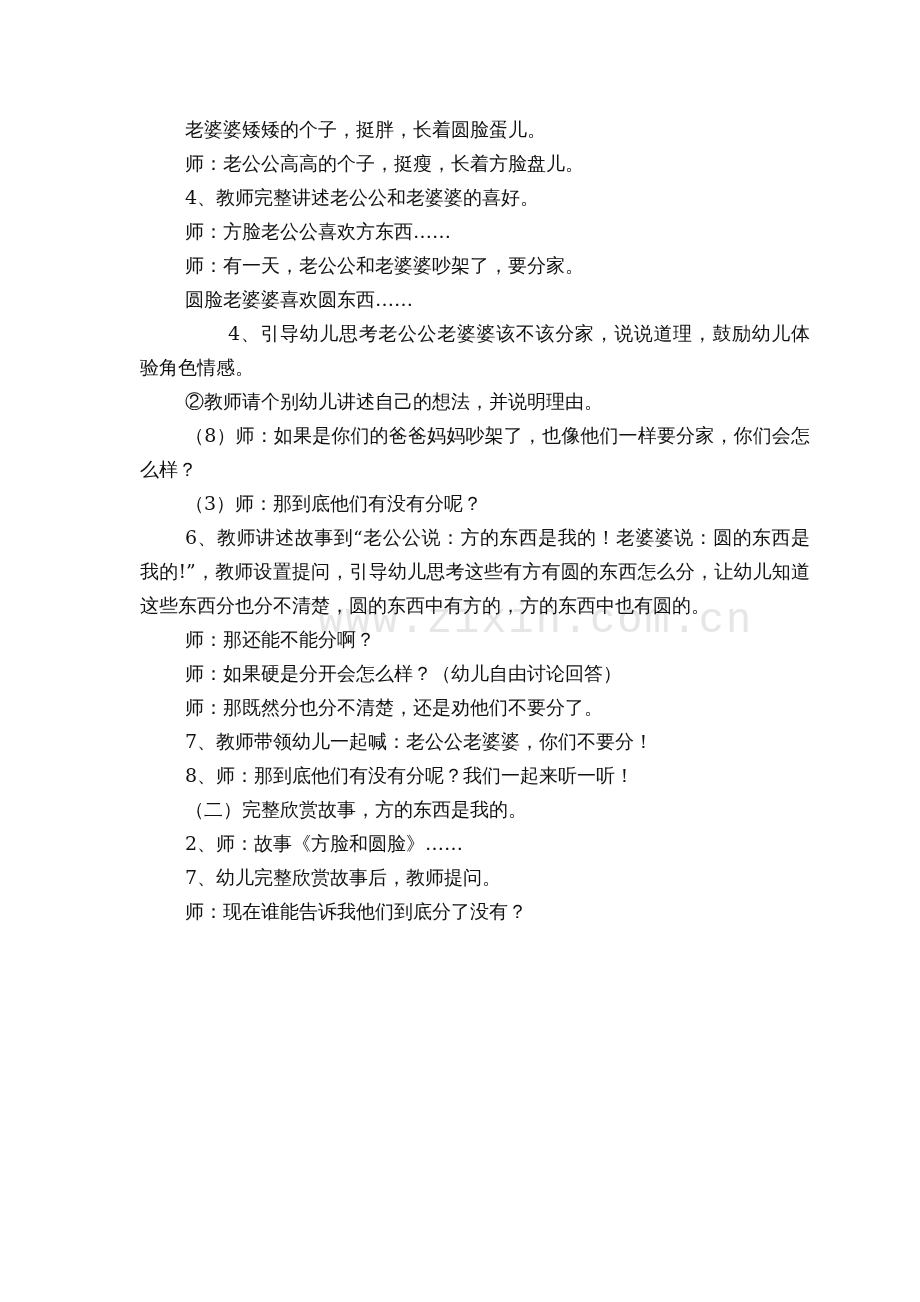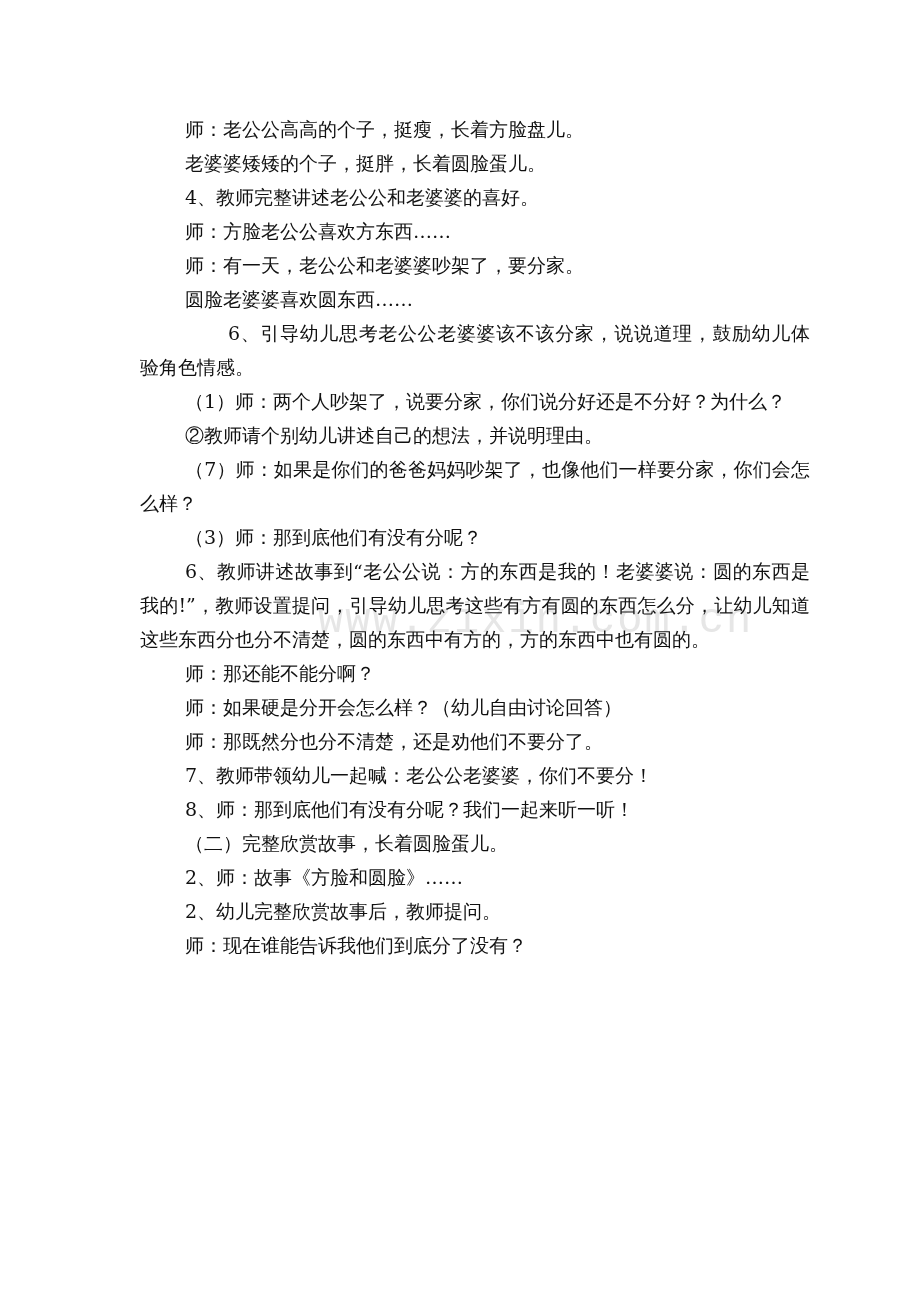--- a/index.html
+++ b/index.html
@@ -19,34 +19,33 @@
     z-index: 0; pointer-events: none; line-height: 42px;
   }
   .page { z-index: 1; }
 </style>
 </head>
 <body>
 
 <div class="watermark">www.zixin.com.cn</div>
 
 <div class="page">
+  <p class="p ind1">老婆婆矮矮的个子，挺胖，长着圆脸蛋儿。</p>
   <p class="p ind1">师：老公公高高的个子，挺瘦，长着方脸盘儿。</p>
-  <p class="p ind1">老婆婆矮矮的个子，挺胖，长着圆脸蛋儿。</p>
   <p class="p ind1">4、教师完整讲述老公公和老婆婆的喜好。</p>
   <p class="p ind1">师：方脸老公公喜欢方东西……</p>
   <p class="p ind1">师：有一天，老公公和老婆婆吵架了，要分家。</p>
   <p class="p ind1">圆脸老婆婆喜欢圆东西……</p>
-  <p class="p ind2">6、引导幼儿思考老公公老婆婆该不该分家，说说道理，鼓励幼儿体验角色情感。</p>
-  <p class="p ind1">（1）师：两个人吵架了，说要分家，你们说分好还是不分好？为什么？</p>
+  <p class="p ind2">4、引导幼儿思考老公公老婆婆该不该分家，说说道理，鼓励幼儿体验角色情感。</p>
   <p class="p ind1">②教师请个别幼儿讲述自己的想法，并说明理由。</p>
-  <p class="p ind1">（7）师：如果是你们的爸爸妈妈吵架了，也像他们一样要分家，你们会怎么样？</p>
+  <p class="p ind1">（8）师：如果是你们的爸爸妈妈吵架了，也像他们一样要分家，你们会怎么样？</p>
   <p class="p ind1">（3）师：那到底他们有没有分呢？</p>
   <p class="p ind1">6、教师讲述故事到“老公公说：方的东西是我的！老婆婆说：圆的东西是我的!”，教师设置提问，引导幼儿思考这些有方有圆的东西怎么分，让幼儿知道这些东西分也分不清楚，圆的东西中有方的，方的东西中也有圆的。</p>
   <p class="p ind1">师：那还能不能分啊？</p>
   <p class="p ind1">师：如果硬是分开会怎么样？（幼儿自由讨论回答）</p>
   <p class="p ind1">师：那既然分也分不清楚，还是劝他们不要分了。</p>
   <p class="p ind1">7、教师带领幼儿一起喊：老公公老婆婆，你们不要分！</p>
   <p class="p ind1">8、师：那到底他们有没有分呢？我们一起来听一听！</p>
-  <p class="p ind1">（二）完整欣赏故事，长着圆脸蛋儿。</p>
+  <p class="p ind1">（二）完整欣赏故事，方的东西是我的。</p>
   <p class="p ind1">2、师：故事《方脸和圆脸》……</p>
-  <p class="p ind1">2、幼儿完整欣赏故事后，教师提问。</p>
+  <p class="p ind1">7、幼儿完整欣赏故事后，教师提问。</p>
   <p class="p ind1">师：现在谁能告诉我他们到底分了没有？</p>
 </div>
 
 </body></html>

